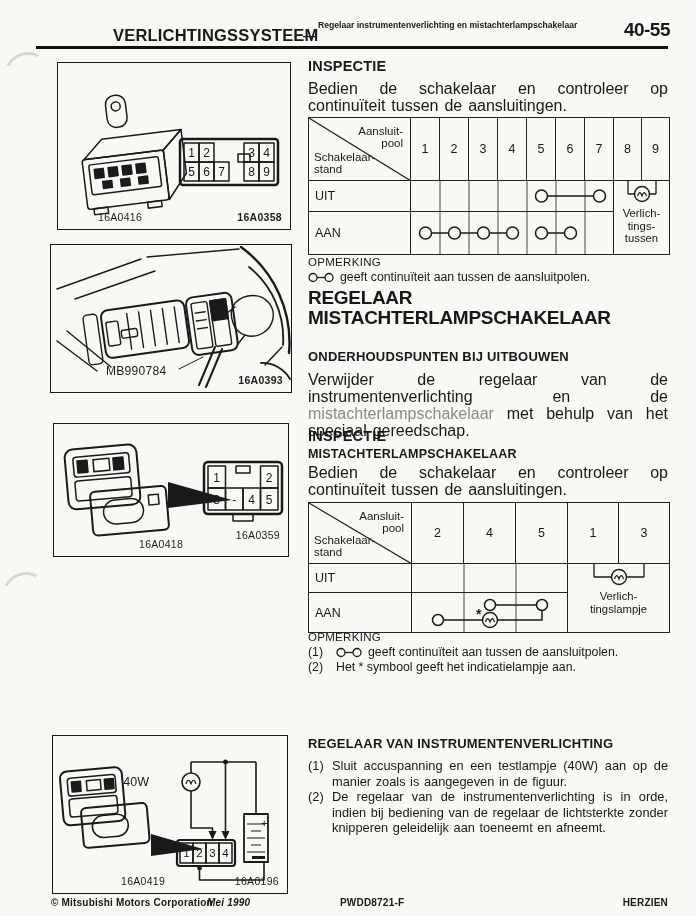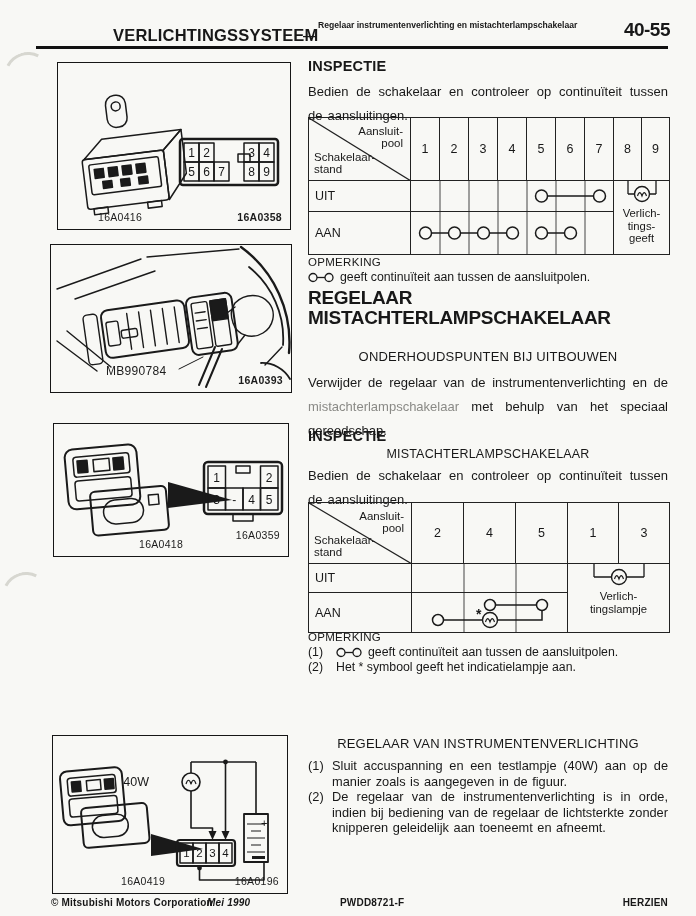--- a/index.html
+++ b/index.html
@@ -30,22 +30,22 @@
   .fig1{left:57px; top:62px;  width:232px; height:166px;}
   .fig2{left:50px; top:244px; width:240px; height:147px;}
   .fig3{left:53px; top:423px; width:234px; height:132px;}
   .fig4{left:52px; top:735px; width:234px; height:157px;}
   .figlabel{position:absolute; font-size:10.5px; letter-spacing:.3px; color:#1c1c1c;}
   .figlabel.b{font-weight:bold;}
 
   
   .col-r{left:308px; width:360px;}
   .sec-h1{font-size:14.5px; font-weight:bold; letter-spacing:.2px;}
-  .sec-h2{font-size:13px; font-weight:normal; letter-spacing:.2px;text-align:center;}
-  .body-txt{font-size:13px; line-height:24px; text-align:justify; word-spacing:1.5px;}
+  .sec-h2{font-size:13px; font-weight:bold; letter-spacing:.2px;}
+  .body-txt{font-size:16px; line-height:17px; text-align:justify; word-spacing:1.5px;}
   .muted{color:#8a8a86;}
 
   .big-h{font-size:19px; font-weight:bold; line-height:19.5px; letter-spacing:-.3px;}
   .big-h .l2{display:flex; justify-content:space-between; width:352px;}
 
   .note-title{font-size:11.5px; letter-spacing:.3px;}
   .note-line{display:flex; align-items:center; gap:6px; font-size:12.3px; margin-top:2px;}
   .note-line .nnum{width:22px; flex:none;}
   .note-sym{flex:none;}
 
@@ -318,21 +318,21 @@
       </td>
       <td class="lamp-cell" colspan="2" rowspan="2">
         <svg width="56" height="24" viewBox="0 0 56 24">
           <path d="M14,0 V13 M42,0 V13 M14,13 H42" stroke="#1a1a1a" stroke-width="1.3" fill="none"></path>
           <circle cx="28" cy="13" r="7.5" fill="#f8f8f5" stroke="#1a1a1a" stroke-width="1.4"></circle>
           <path d="M23.5,15 c1.5,-4.5 3,-4.5 4.5,0 c1.5,-4.5 3,-4.5 4.5,0" stroke="#1a1a1a" stroke-width="1.1" fill="none"></path>
         </svg>
         <div class="lamp-text">
           <div>Verlich-</div>
           <div>tings-</div>
-          <div>geeft</div>
+          <div>tussen</div>
         </div>
       </td>
     </tr>
     <tr style="height:42px;">
       <td class="rowlab">AAN</td>
       <td class="diag-area" colspan="7">
         <svg width="203" height="42" viewBox="0 0 203 42">
           <path d="M29,0V42 M58,0V42 M87,0V42 M116,0V42 M145,0V42 M174,0V42" stroke="#444" stroke-width="1"></path>
           <line x1="14.5" y1="21" x2="101.5" y2="21" stroke="#1a1a1a" stroke-width="1.5"></line>
           <line x1="130.5" y1="21" x2="159.5" y2="21" stroke="#1a1a1a" stroke-width="1.5"></line>

